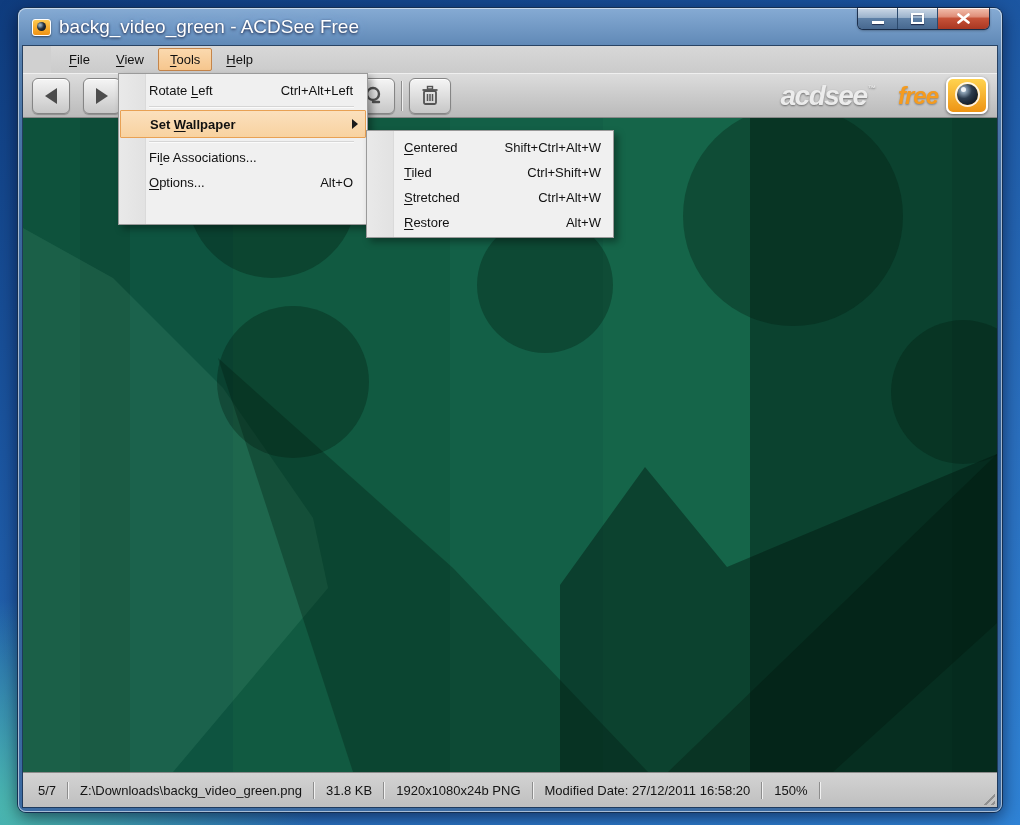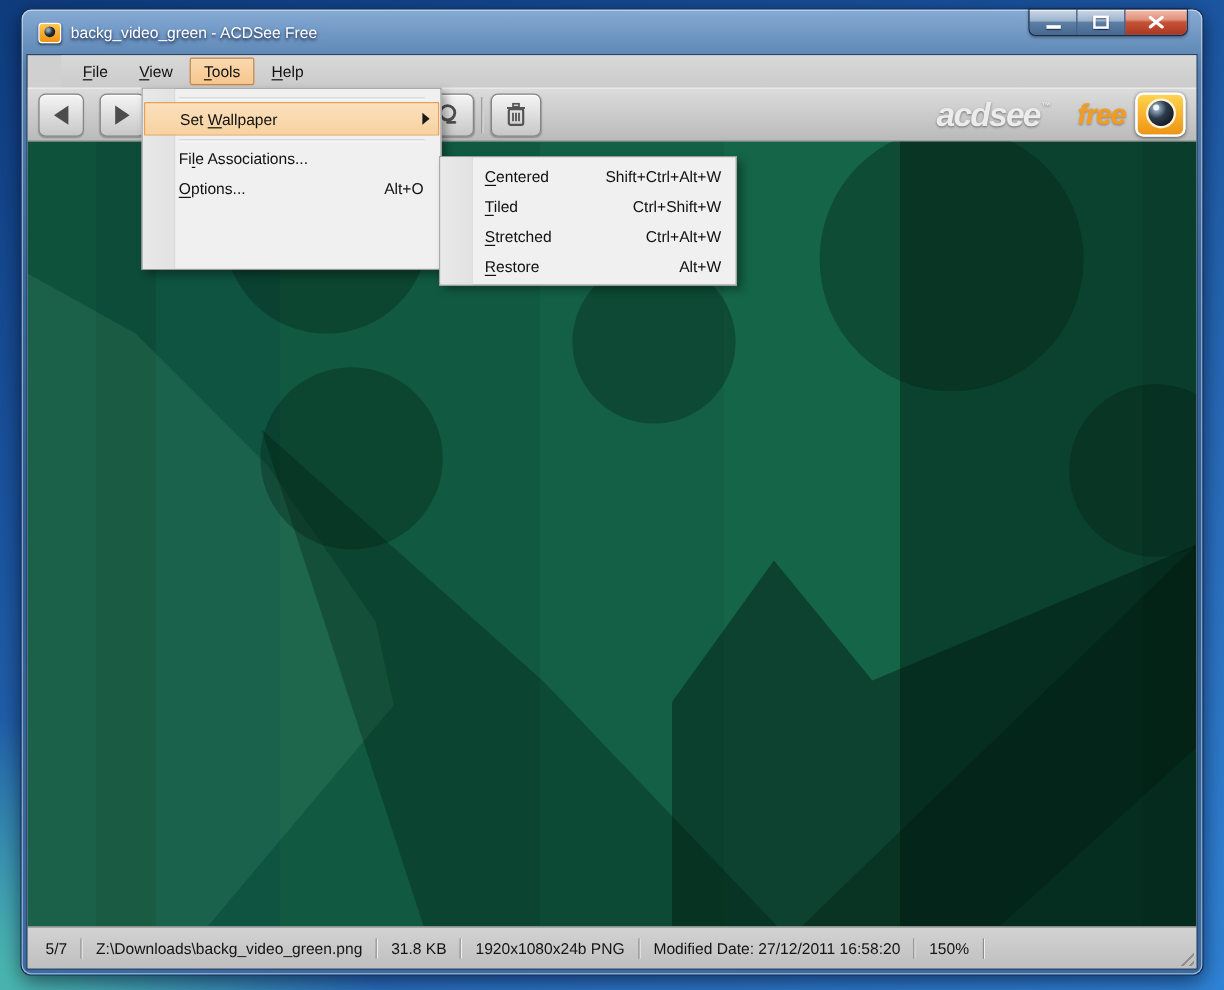--- a/index.html
+++ b/index.html
@@ -14,21 +14,21 @@
   .window{
     position:absolute;left:18px;top:8px;width:984px;height:804px;border-radius:8px;
     background:linear-gradient(180deg,#86abd4 0%,#557fae 6%,#3a679c 28%,#2f5d94 55%,#3c6ba2 100%);
     box-shadow:0 0 0 1px #142f52,0 5px 18px rgba(0,0,25,0.6),inset 0 0 0 1px rgba(255,255,255,0.55);
   }
   .titlebar{position:absolute;left:0;top:0;right:0;height:38px;display:flex;align-items:center;padding-left:14px;}
   .app-icon{width:17px;height:15px;border-radius:3px;background:linear-gradient(#ffc94f,#ef9314);
     border:1px solid #fff;box-shadow:0 1px 2px rgba(0,0,0,.5);position:relative;flex:0 0 auto;}
   .app-icon .lens{position:absolute;left:4px;top:2px;width:9px;height:9px;border-radius:50%;
     background:radial-gradient(circle at 35% 35%, #8fa6b8 12%, #23303e 45%, #10161f 80%);}
-  .title-text{color:#fff;font-size:13px;margin-left:8px;text-shadow:0 1px 3px rgba(0,0,30,.9),0 0 8px rgba(120,170,230,.9);}
+  .title-text{color:#fff;font-size:19px;margin-left:8px;text-shadow:0 1px 3px rgba(0,0,30,.9),0 0 8px rgba(120,170,230,.9);}
   
   .caption{position:absolute;top:0;right:13px;display:flex;height:21px;border-radius:0 0 5px 5px;overflow:hidden;
     box-shadow:0 0 0 1px rgba(16,34,62,.85),0 1px 3px rgba(0,0,0,.5);}
   .cap-btn{width:39px;display:flex;align-items:center;justify-content:center;cursor:default;position:relative;
     background:linear-gradient(180deg,#cdd9e7 0%,#9cb3cc 45%,#5d7fa5 50%,#47688f 100%);
     border-right:1px solid #2c4a6e;box-shadow:inset 0 1px 0 rgba(255,255,255,.8);}
   .cap-close{width:51px;border-right:none;
     background:linear-gradient(180deg,#f3c0ae 0%,#e0907b 40%,#c65238 50%,#a93722 100%);}
   .glyph-min{width:12px;height:3px;background:#fff;box-shadow:0 1px 1px rgba(0,0,30,.6);margin-top:8px;}
   .glyph-max{width:9px;height:7px;border:2px solid #fff;box-shadow:0 1px 1px rgba(0,0,30,.6),inset 0 1px 1px rgba(0,0,30,.4);}
@@ -96,21 +96,21 @@
     box-shadow:4px 4px 7px rgba(0,0,0,.35);z-index:30;font-size:13px;color:#111;}
   .menu-tools{left:100px;top:65px;width:248px;height:150px;}
   .menu-sub{left:348px;top:122px;width:246px;height:106px;}
   .gutter{position:absolute;left:0;top:0;bottom:0;width:26px;background:linear-gradient(90deg,#e9e9e9,#e2e2e2);border-right:1px solid #dadada;}
   .menu-body{position:relative;padding:4px 0;}
   .mi{height:25px;display:flex;align-items:center;padding:0 14px 0 30px;position:relative;}
   .mi .sc{margin-left:auto;padding-left:20px;}
   .mi-sep{height:7px;display:flex;align-items:center;padding-left:30px;}
   .mi-sep span{display:block;width:205px;height:1px;background:#d6d6d6;box-shadow:0 1px 0 #fbfbfb;}
   .mi.hl{height:26px;margin:0 1px;border:1px solid #e8a154;border-radius:1px;
-    background:linear-gradient(#fbe0bd,#f8d2a0);padding:0 13px 0 29px;}
+    background:linear-gradient(#fbe0bd,#f8d2a0);padding:0 13px 0 29px;font-weight:bold;}
   .sub-arrow{position:absolute;right:7px;top:50%;margin-top:-5px;width:0;height:0;
     border-top:5px solid transparent;border-bottom:5px solid transparent;border-left:6px solid #1a1a1a;}
   .menu-sub .mi{padding-left:37px;padding-right:12px;}
 </style>
 </head>
 <body>
 
 <div class="window">
 
   <div class="titlebar">
@@ -203,20 +203,24 @@
       <span class="sb-sep"></span>
       <span class="seg">150%</span>
       <span class="sb-sep"></span>
       <span class="grip"></span>
     </div>
   </div>
 
   <div class="menu-panel menu-tools">
     <div class="gutter"></div>
     <div class="menu-body">
+      <div class="mi">
+        <span><span>Rotate </span><u>L</u><span>eft</span></span>
+        <span class="sc">Ctrl+Alt+Left</span>
+      </div>
       <div class="mi-sep">
           <span></span>
         </div>
       <div class="mi hl">
         <span><span>Set </span><u>W</u><span>allpaper</span></span>
         <span class="sub-arrow"></span>
       </div>
       <div class="mi-sep">
           <span></span>
         </div>

